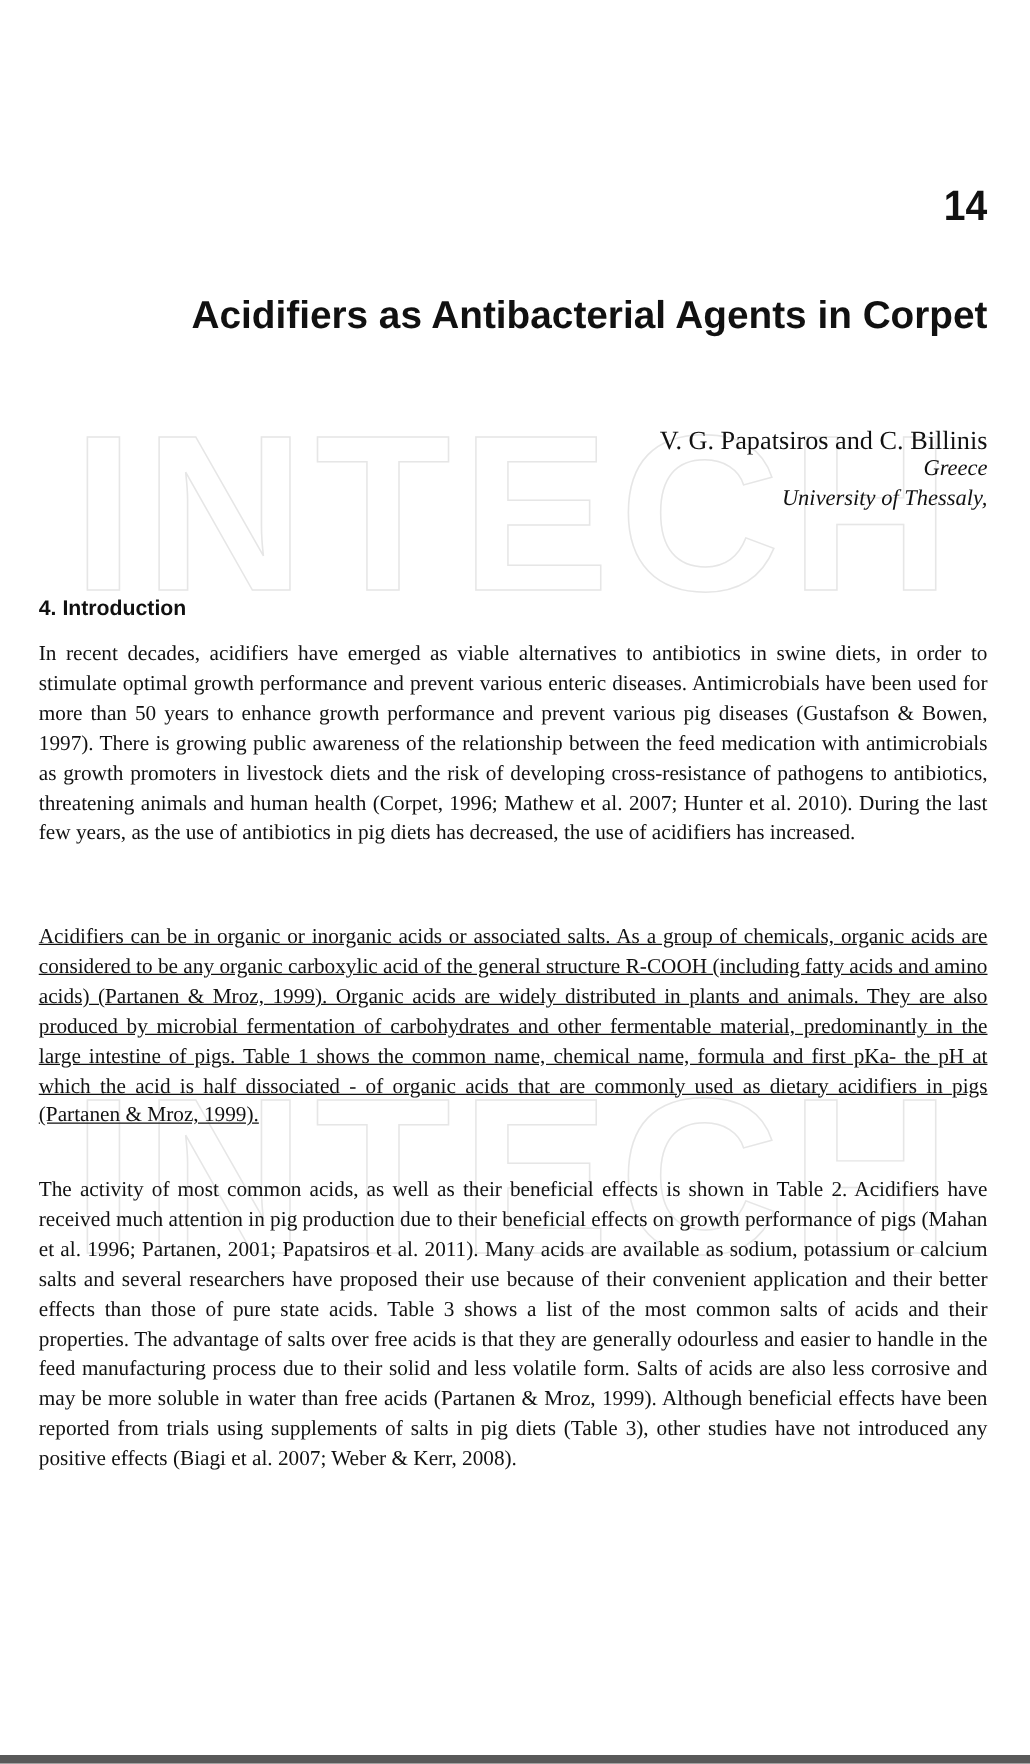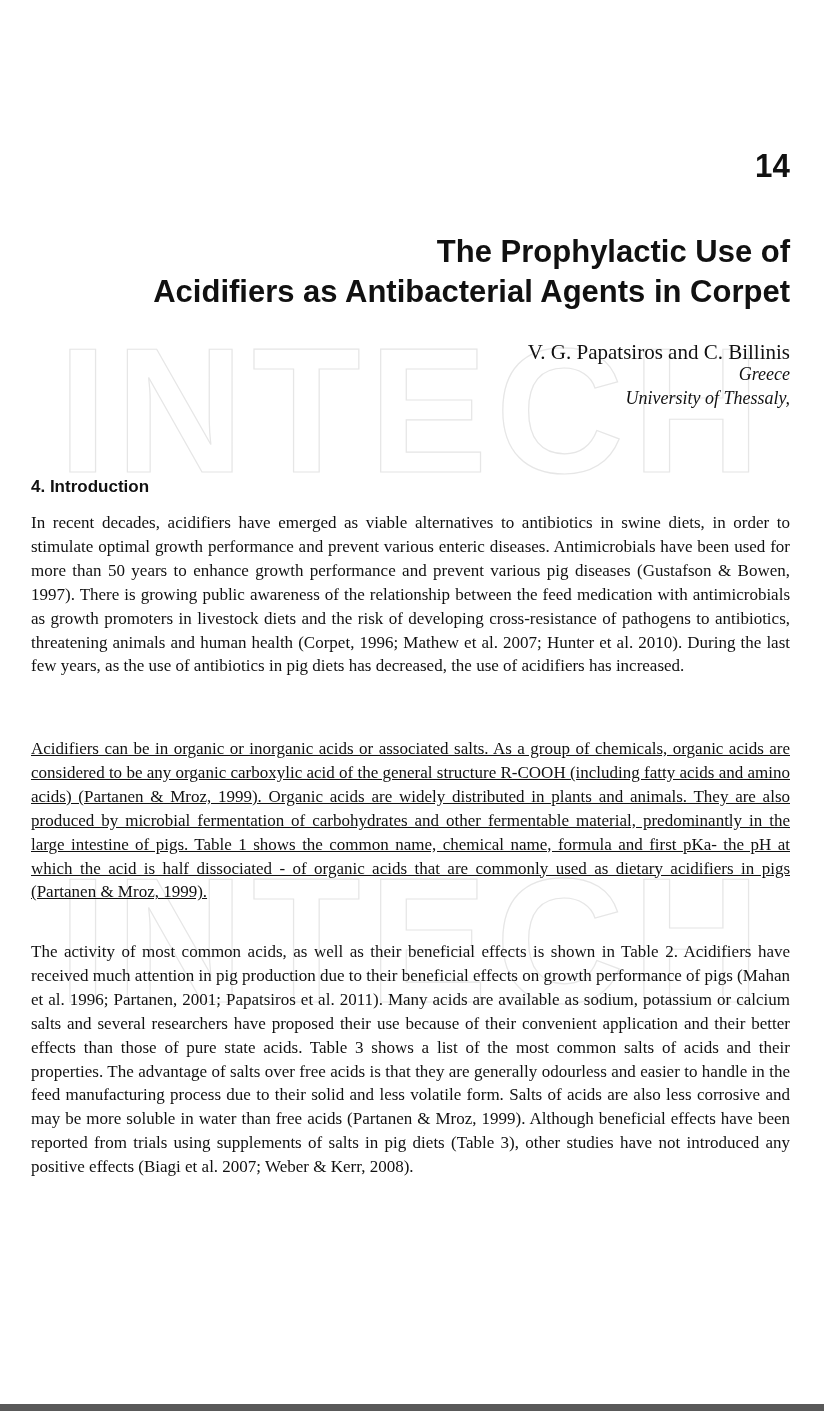--- a/index.html
+++ b/index.html
@@ -55,21 +55,20 @@
 </head>
 <body>
 
 <div class="watermark wm1">INTECH</div>
 <div class="watermark wm2">INTECH</div>
 
 <div class="content">
   <div class="chapter-num">14</div>
 
   <div class="title">
-    <div>The Prophylactic Use of</div>
     <div>Acidifiers as Antibacterial Agents in Corpet</div>
   </div>
 
   <div class="authors">V. G. Papatsiros and C. Billinis</div>
 
   <div class="affil">
     <div>Greece</div>
     <div>University of Thessaly,</div>
   </div>
 

